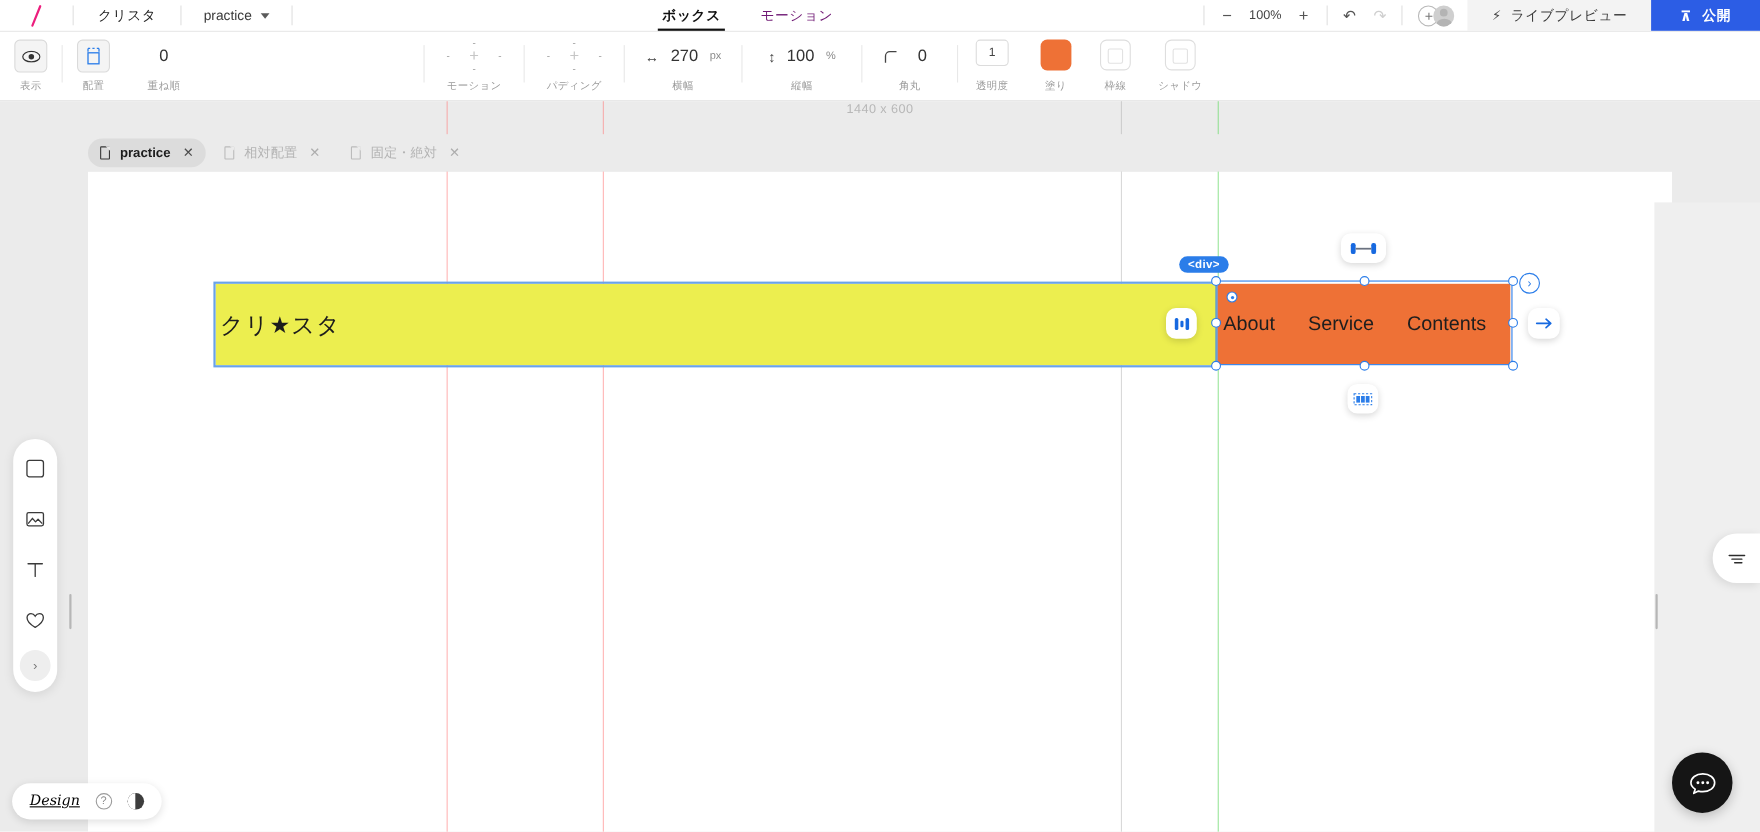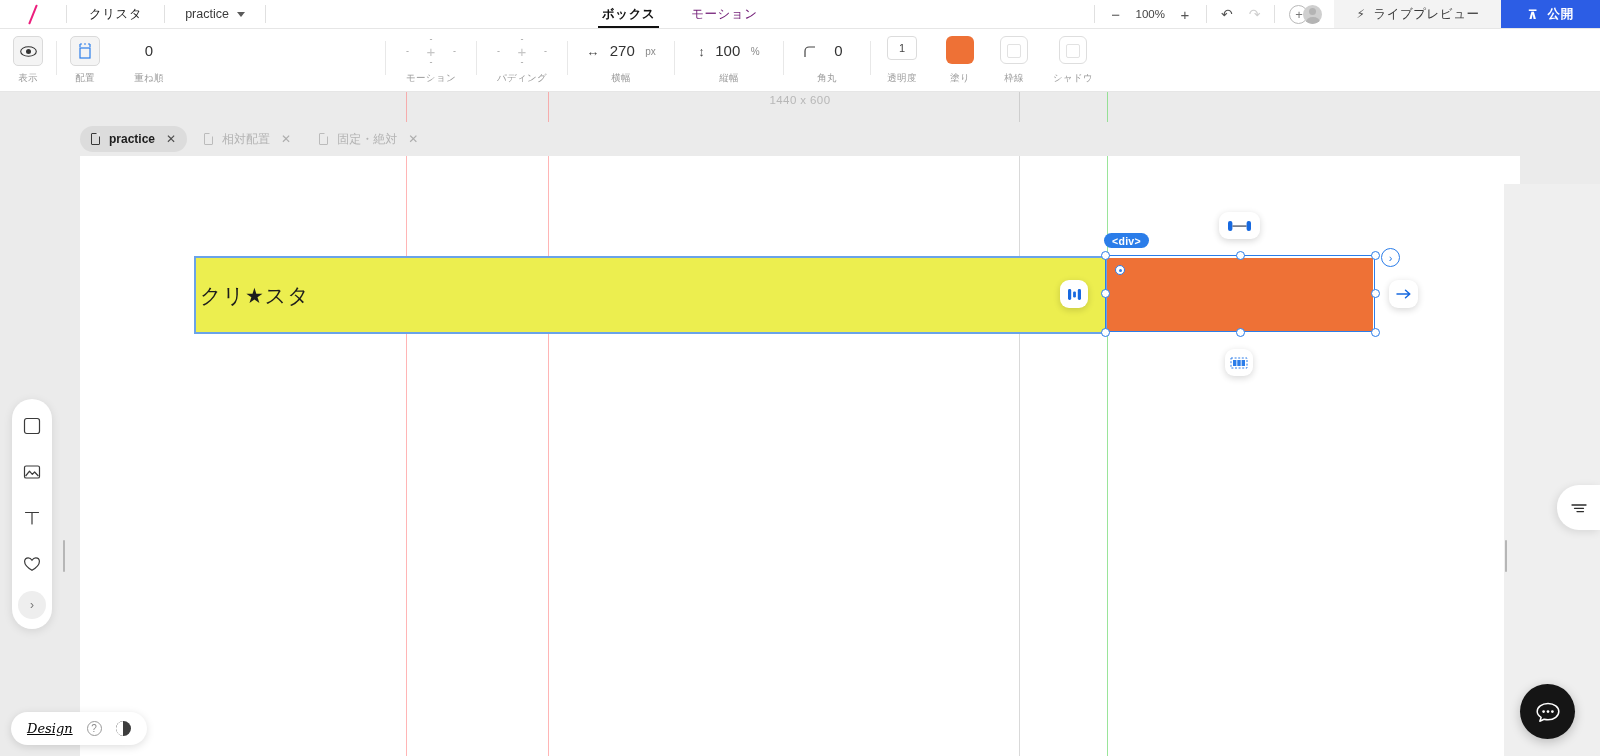--- a/index.html
+++ b/index.html
@@ -217,21 +217,21 @@
     display: flex; align-items: center; gap: 30px; padding-left: 5px;
     font-size: 18px; color: #1e1e1e; white-space: nowrap; overflow: hidden;
   }
   .navlinks span { cursor: pointer; }
 
   .handle {
     position: absolute; width: 9px; height: 9px; border-radius: 50%;
     background: #fff; border: 1.5px solid #2b7de9; cursor: pointer;
   }
   .divbadge {
-    position: absolute; left: 1104px; top: 141px; height: 15px;
+    position: absolute; left: 1072px; top: 141px; height: 15px;
     padding: 0 8px; border-radius: 8px; background: #2b7de9; color: #fff;
     font-size: 10.5px; font-weight: bold; display: flex; align-items: center;
     letter-spacing: .3px; cursor: pointer;
   }
   .dotmark {
     position: absolute; left: 1115px; top: 173px; width: 10px; height: 10px;
     border-radius: 50%; border: 1.5px solid #2b7de9; background: #fff;
     display: flex; align-items: center; justify-content: center;
   }
   .dotmark::after {
@@ -497,20 +497,25 @@
   <div class="guide grey" style="left:1019px;"></div>
   <div class="guide green" style="left:1107px;"></div>
 
   <div class="rightstrip"></div>
 
   <div class="yellowbox" style="background: rgb(236, 238, 79);"></div>
   <div class="yellow-sel"></div>
   <div class="yellow-text">クリ★スタ</div>
 
   <div class="orangebox" style="background: rgb(238, 113, 54);"></div>
+  <div class="navlinks">
+    <span>About</span>
+    <span>Service</span>
+    <span>Contents</span>
+  </div>
   <div class="orange-sel"></div>
   <div class="divbadge">&lt;div&gt;</div>
   <div class="dotmark"></div>
   <div class="chevbadge">›</div>
 
   <div class="handle" style="left:1101px; top:159px;"></div>
   <div class="handle" style="left:1236px; top:159px;"></div>
   <div class="handle" style="left:1371px; top:159px;"></div>
   <div class="handle" style="left:1101px; top:197px;"></div>
   <div class="handle" style="left:1371px; top:197px;"></div>

